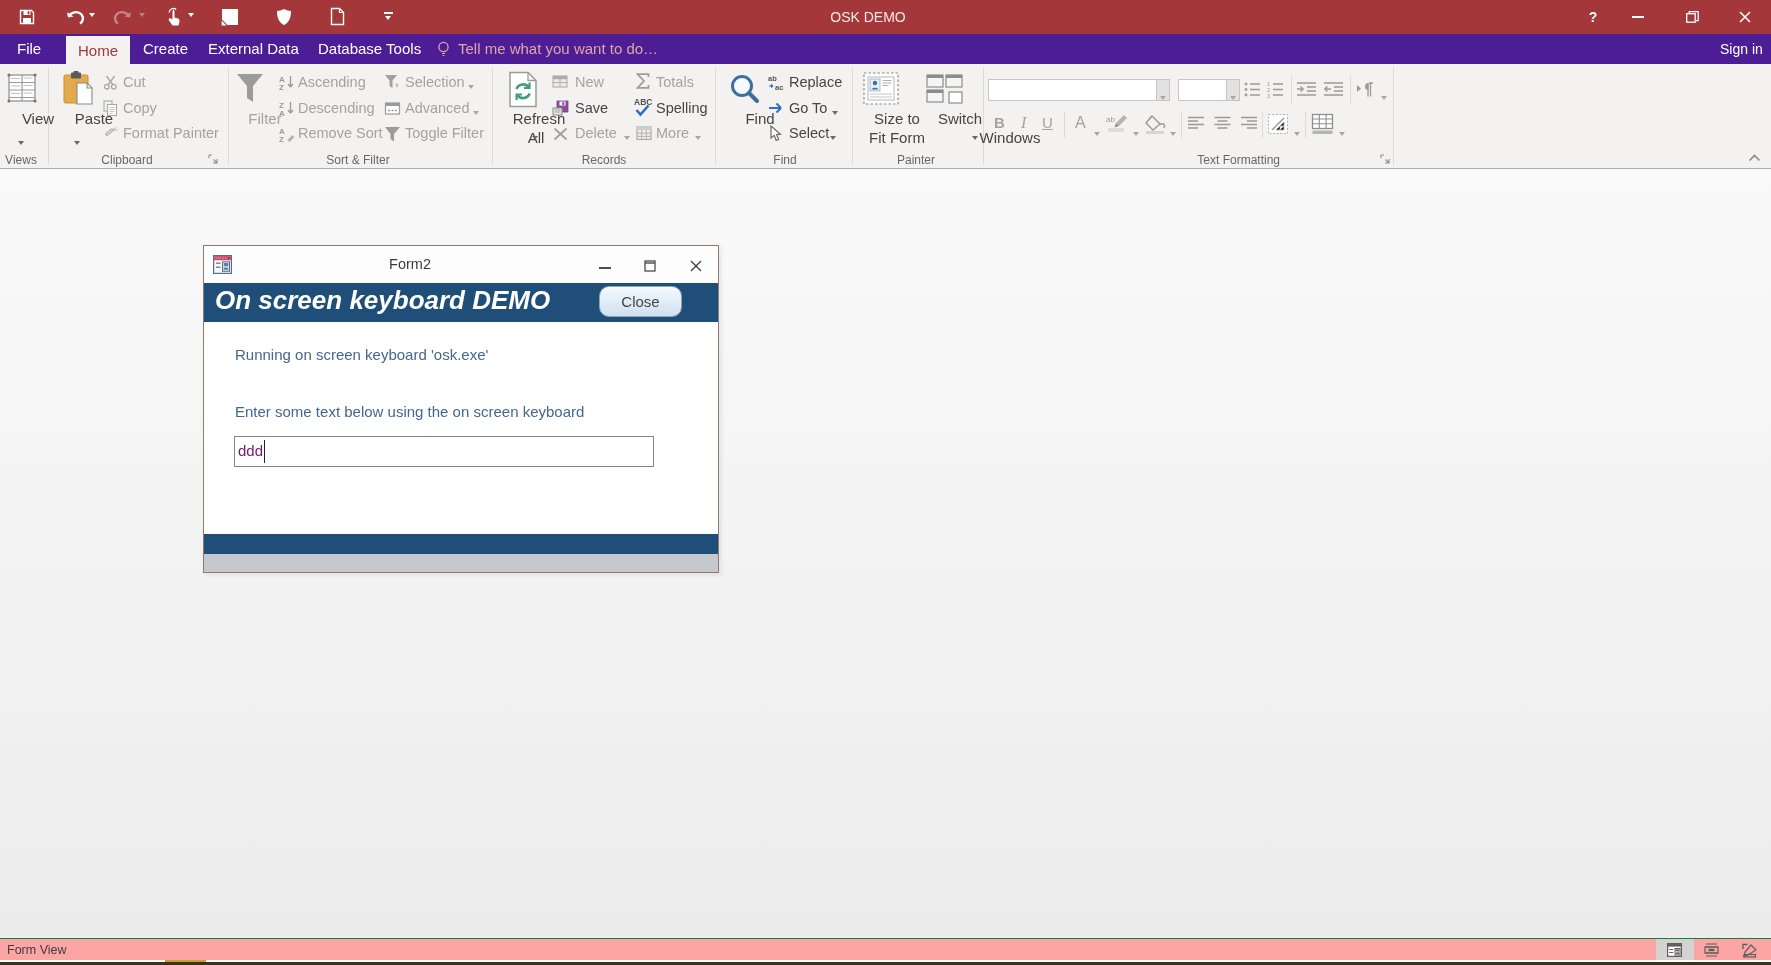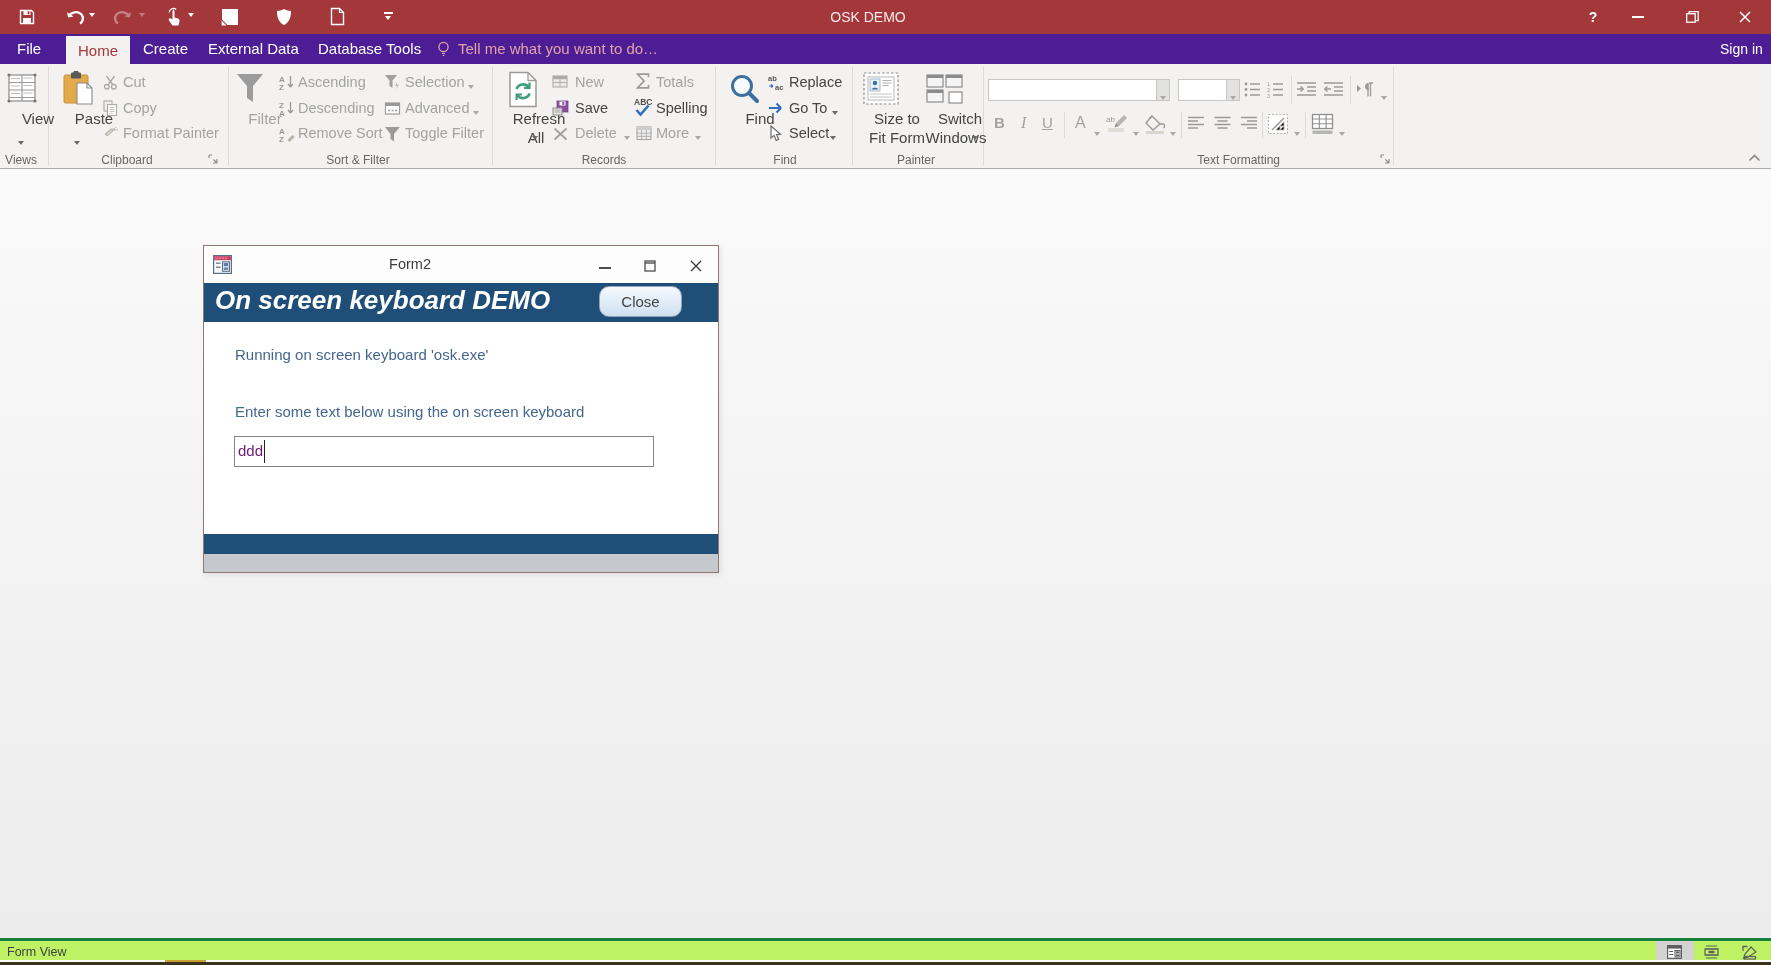--- a/index.html
+++ b/index.html
@@ -18,21 +18,21 @@
 .bigtext{position:absolute;font-size:15px;text-align:center;white-space:nowrap;padding-left:16px;}
 .darr{display:inline-block;width:0;height:0;border-left:3.5px solid transparent;border-right:3.5px solid transparent;border-top:4px solid #6a6a6a;vertical-align:middle;}
 .darrg{border-top-color:#a8a8a8;}
 #workspace{left:0;top:169px;width:1771px;height:769px;background:linear-gradient(#fafafa,#ececec);}
 #formwin{position:absolute;left:203px;top:245px;z-index:5;width:516px;height:328px;background:#fff;border:1px solid #8d7b73;box-sizing:border-box;box-shadow:2px 2px 5px rgba(110,90,90,0.13);}
 #ftitle{position:absolute;left:0;top:0;width:100%;height:37px;background:#fdfdfd;}
 #fheader{position:absolute;left:0;top:37px;width:100%;height:39px;background:#1f4e79;}
 #fbody{position:absolute;left:0;top:76px;width:100%;height:212px;background:#fff;}
 #fbluebar{position:absolute;left:0;top:288px;width:100%;height:20px;background:#1f4e79;}
 #fgraybar{position:absolute;left:0;top:308px;width:100%;height:18px;background:#c5c8cd;}
-#statusbar{left:0;top:938px;width:1771px;height:22px;background:#bef264;border-top:3px solid #15803d;box-sizing:border-box;}
+#statusbar{left:0;top:938px;width:1771px;height:22px;background:#fca5a5;border-top:1px solid #15803d;box-sizing:border-box;}
 #taskedge{left:0;top:960px;width:1771px;height:5px;background:#fbfbfb;}
 #taskdark{position:absolute;left:0;top:1.5px;width:1771px;height:3.5px;background:#38331a;}
 #taskgold{position:absolute;left:165px;top:0px;width:41px;height:5px;background:#c8a032;}
 </style>
 </head>
 <body>
 <div class="abs" id="titlebar">
 
   <svg class="abs" style="left:19px;top:9px" width="16" height="16" viewBox="0 0 16 16">
     <path d="M1.5 1.5 h11 l2 2 v11 h-13 z" fill="none" stroke="#fff" stroke-width="1.4"></path>
@@ -288,21 +288,21 @@
   <svg class="abs" style="left:926px;top:10px" width="37" height="30" viewBox="0 0 37 30">
     <rect x="1" y="1" width="16" height="12" fill="#f5f5f5" stroke="#8c8c8c" stroke-width="1.2"></rect>
     <rect x="1" y="1" width="16" height="3" fill="#8c8c8c"></rect>
     <rect x="20" y="1" width="16" height="12" fill="#f5f5f5" stroke="#8c8c8c" stroke-width="1.2"></rect>
     <rect x="20" y="1" width="16" height="3" fill="#8c8c8c"></rect>
     <rect x="1" y="16" width="16" height="12" fill="#f5f5f5" stroke="#8c8c8c" stroke-width="1.2"></rect>
     <rect x="1" y="16" width="16" height="3" fill="#8c8c8c"></rect>
     <rect x="23" y="18" width="13" height="11" fill="#fff" stroke="#8c8c8c" stroke-width="1.2"></rect>
   </svg>
   <div class="bigtext en" style="left:913px;top:46px;width:62px;">Switch</div>
-  <div class="bigtext en" style="left:905px;top:65px;width:70px;">Windows</div>
+  <div class="bigtext en" style="left:959px;top:65px;width:70px;">Windows</div>
   <div class="abs" style="left:972px;top:64px;"><span class="darr"></span></div>
 
   <div class="abs" style="left:988px;top:15px;width:169px;height:22px;background:#fff;border:1px solid #c6c6c6;box-sizing:border-box;"></div>
   <div class="abs" style="left:1156px;top:15px;width:14px;height:22px;background:#e4e2e0;border:1px solid #c6c6c6;box-sizing:border-box;"></div>
   <div class="abs" style="left:1160px;top:24px;"><span class="darr darrg" style="border-left-width:3px;border-right-width:3px;"></span></div>
   <div class="abs" style="left:1178px;top:15px;width:49px;height:22px;background:#fff;border:1px solid #c6c6c6;box-sizing:border-box;"></div>
   <div class="abs" style="left:1226px;top:15px;width:14px;height:22px;background:#e4e2e0;border:1px solid #c6c6c6;box-sizing:border-box;"></div>
   <div class="abs" style="left:1230px;top:24px;"><span class="darr darrg" style="border-left-width:3px;border-right-width:3px;"></span></div>
 
   <svg class="abs" style="left:1244px;top:17px" width="18" height="17" viewBox="0 0 18 17">

